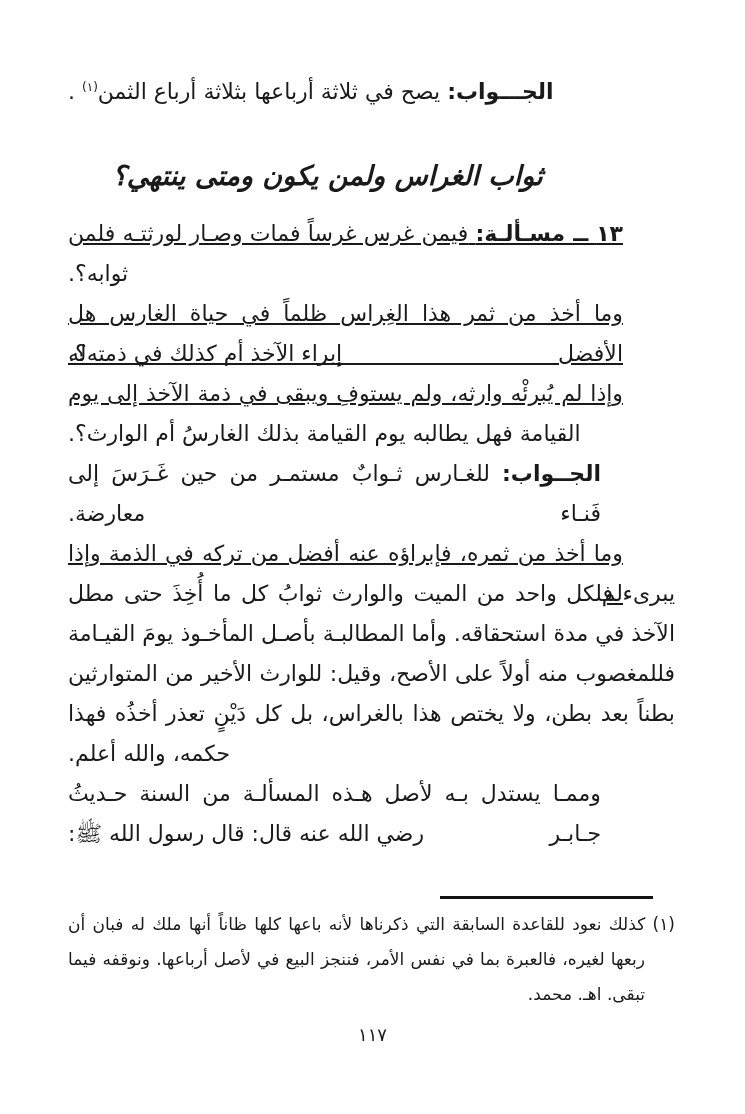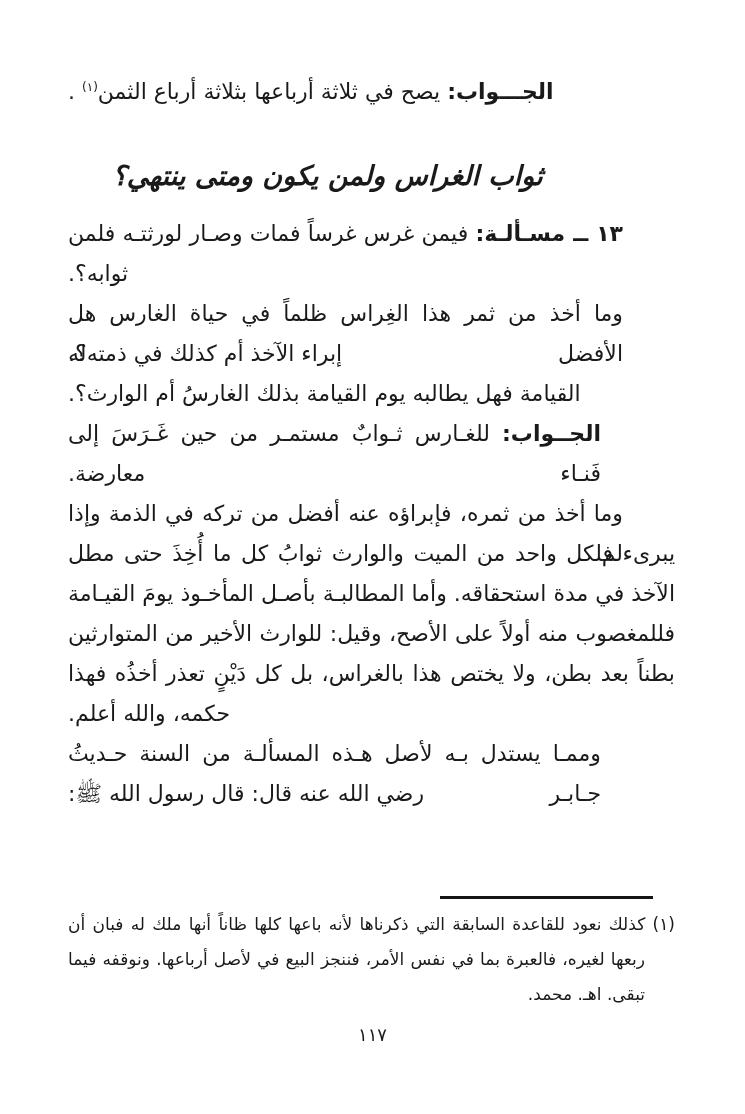--- a/index.html
+++ b/index.html
@@ -22,21 +22,21 @@
     line-height: 40px;
     height: 40px;
     overflow: visible;
     text-align: left;
   }
   .jl {
     text-align: justify;
     text-align-last: justify;
     -moz-text-align-last: justify;
   }
-  .ind   { padding-right: 52px; }
+  .ind   { padding-right: 52px; text-decoration: underline; }
   .ind-lg{ padding-right: 74px; }
   .b { font-weight: 700; }
   sup { font-size: 12px; line-height: 0; }
   .heading {
     font-size: 27px;
     font-weight: 700;
     line-height: 40px;
     height: 40px;
     margin: 44px 0 18px 0;
     text-align: center;
@@ -89,20 +89,21 @@
   <div class="content">
 
     <div class="bl ind-lg"><span class="b">الجـــواب:</span> <span>يصح في ثلاثة أرباعها بثلاثة أرباع الثمن</span><sup>(١)</sup> <span>.</span></div>
 
     <div class="heading">ثواب الغراس ولمن يكون ومتى ينتهي؟</div>
 
     <div class="bl jl ind"><span class="b">١٣ ــ مسـألـة:</span> <span>فيمن غرس غرساً فمات وصـار لورثتـه فلمن</span></div>
     <div class="bl">ثوابه؟.</div>
     <div class="bl jl ind">وما أخذ من ثمر هذا الغِراس ظلماً في حياة الغارس هل الأفضل له</div>
     <div class="bl">إبراء الآخذ أم كذلك في ذمته؟.</div>
+    <div class="bl jl ind">وإذا لم يُبرئْه وارثه، ولم يستوفِ ويبقى في ذمة الآخذ إلى يوم</div>
     <div class="bl">القيامة فهل يطالبه يوم القيامة بذلك الغارسُ أم الوارث؟.</div>
     <div class="bl jl ind-lg"><span class="b">الجــواب:</span> <span>للغـارس ثـوابٌ مستمـر من حين غَـرَسَ إلى فَنـاء</span></div>
     <div class="bl">معارضة.</div>
     <div class="bl jl ind">وما أخذ من ثمره، فإبراؤه عنه أفضل من تركه في الذمة وإذا لم</div>
     <div class="bl jl">يبرىء فلكل واحد من الميت والوارث ثوابُ كل ما أُخِذَ حتى مطل</div>
     <div class="bl jl">الآخذ في مدة استحقاقه. وأما المطالبـة بأصـل المأخـوذ يومَ القيـامة</div>
     <div class="bl jl">فللمغصوب منه أولاً على الأصح، وقيل: للوارث الأخير من المتوارثين</div>
     <div class="bl jl">بطناً بعد بطن، ولا يختص هذا بالغراس، بل كل دَيْنٍ تعذر أخذُه فهذا</div>
     <div class="bl">حكمه، والله أعلم.</div>
     <div class="bl jl ind-lg">وممـا يستدل بـه لأصل هـذه المسألـة من السنة حـديثُ جـابـر</div>

